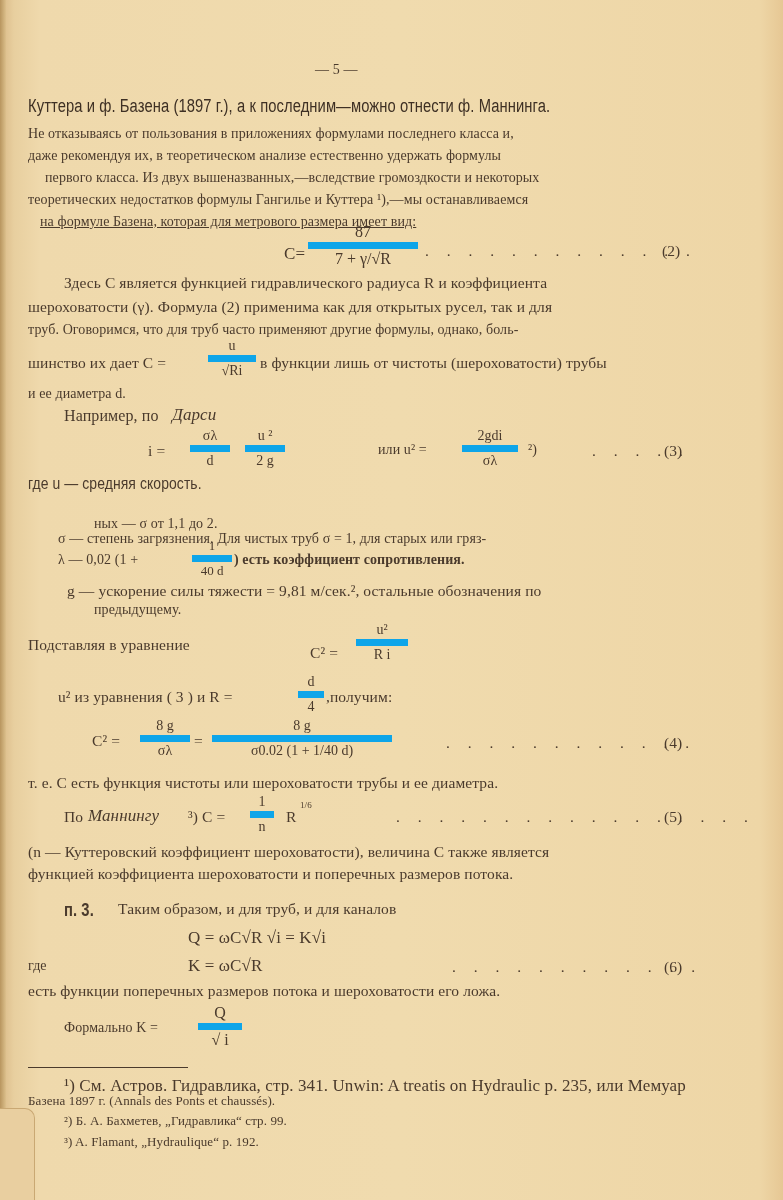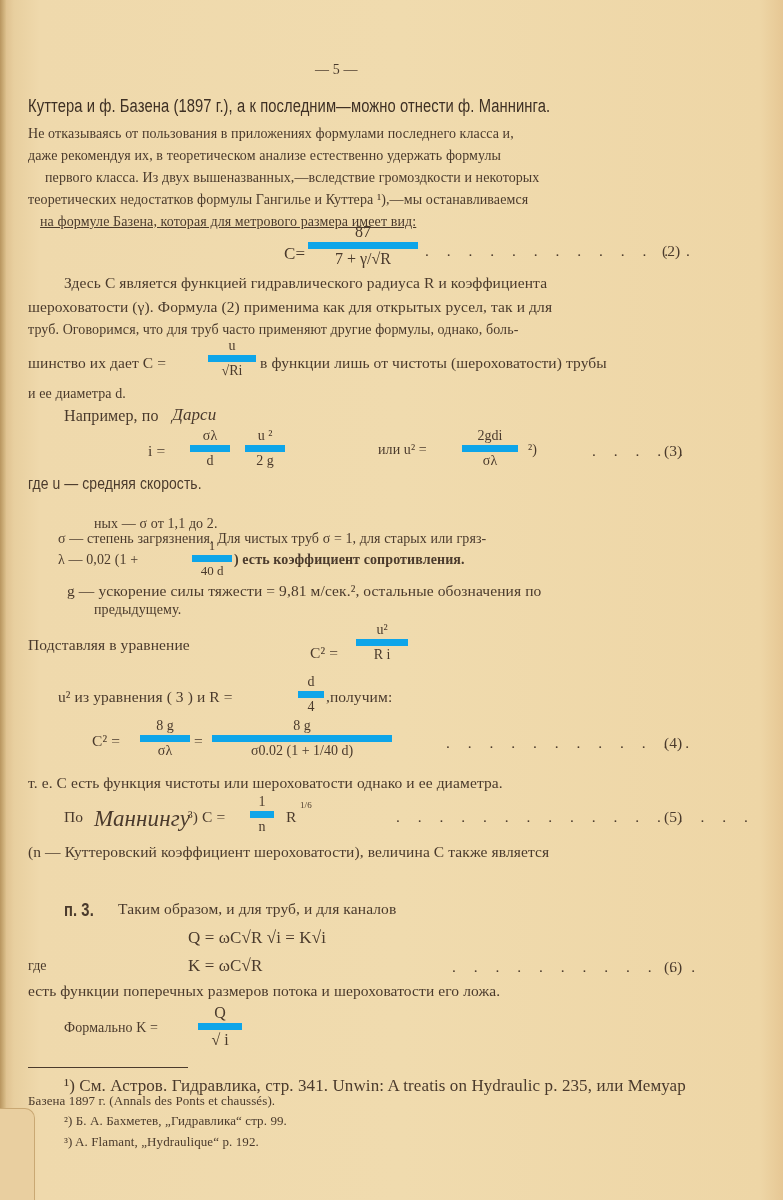--- a/index.html
+++ b/index.html
@@ -112,35 +112,36 @@
     <span class="den">σλ</span>
   </div>
   <div class="ln" style="left:194px;top:732px;">=</div>
   <div class="frac" style="left:212px;top:718px;width:180px;font-size:14px;">
     <span class="num">8 g</span>
     <span class="den">σ0.02 (1 + 1/40 d)</span>
   </div>
   <div class="ln dots" style="left:446px;top:734px;">. . . . . . . . . . . .</div>
   <div class="ln" style="left:664px;top:734px;">(4)</div>
 
-  <div class="ln" style="left:28px;top:774px;">т. е. C есть функция чистоты или шероховатости однако и ее диаметра.</div>
+  <div class="ln" style="left:28px;top:774px;">т. е. C есть функция чистоты или шероховатости трубы и ее диаметра.</div>
 
   <div class="ln" style="left:64px;top:808px;">По</div>
-  <div class="ln it" style="left:94px;top:806px;font-size:23px;">Маннингу</div>
+  <div class="ln it" style="left:88px;top:806px;font-size:17px;">Маннингу</div>
   <div class="ln" style="left:188px;top:808px;">³) C =</div>
   <div class="frac" style="left:250px;top:794px;width:24px;font-size:14px;">
     <span class="num">1</span>
     <span class="den">n</span>
   </div>
   <div class="ln" style="left:286px;top:808px;">R</div>
   <div class="ln" style="left:300px;top:800px;font-size:9px;">1/6</div>
   <div class="ln dots" style="left:396px;top:808px;">. . . . . . . . . . . . . . . . .</div>
   <div class="ln" style="left:664px;top:808px;">(5)</div>
 
   <div class="ln" style="left:28px;top:843px;">(n — Куттеровский коэффициент шероховатости), величина C также является</div>
+  <div class="ln" style="left:28px;top:865px;">функцией коэффициента шероховатости и поперечных размеров потока.</div>
 
   <div class="ln cond" style="left:64px;top:900px;font-size:18px;font-weight:bold;">п. 3.</div>
   <div class="ln" style="left:118px;top:900px;">Таким образом, и для труб, и для каналов</div>
 
   <div class="ln" style="left:188px;top:928px;font-size:17px;">Q = ωC√R √i = K√i</div>
   <div class="ln sm" style="left:28px;top:958px;">где</div>
   <div class="ln" style="left:188px;top:956px;font-size:17px;">K = ωC√R</div>
   <div class="ln dots" style="left:452px;top:958px;">. . . . . . . . . . . .</div>
   <div class="ln" style="left:664px;top:958px;">(6)</div>
 

